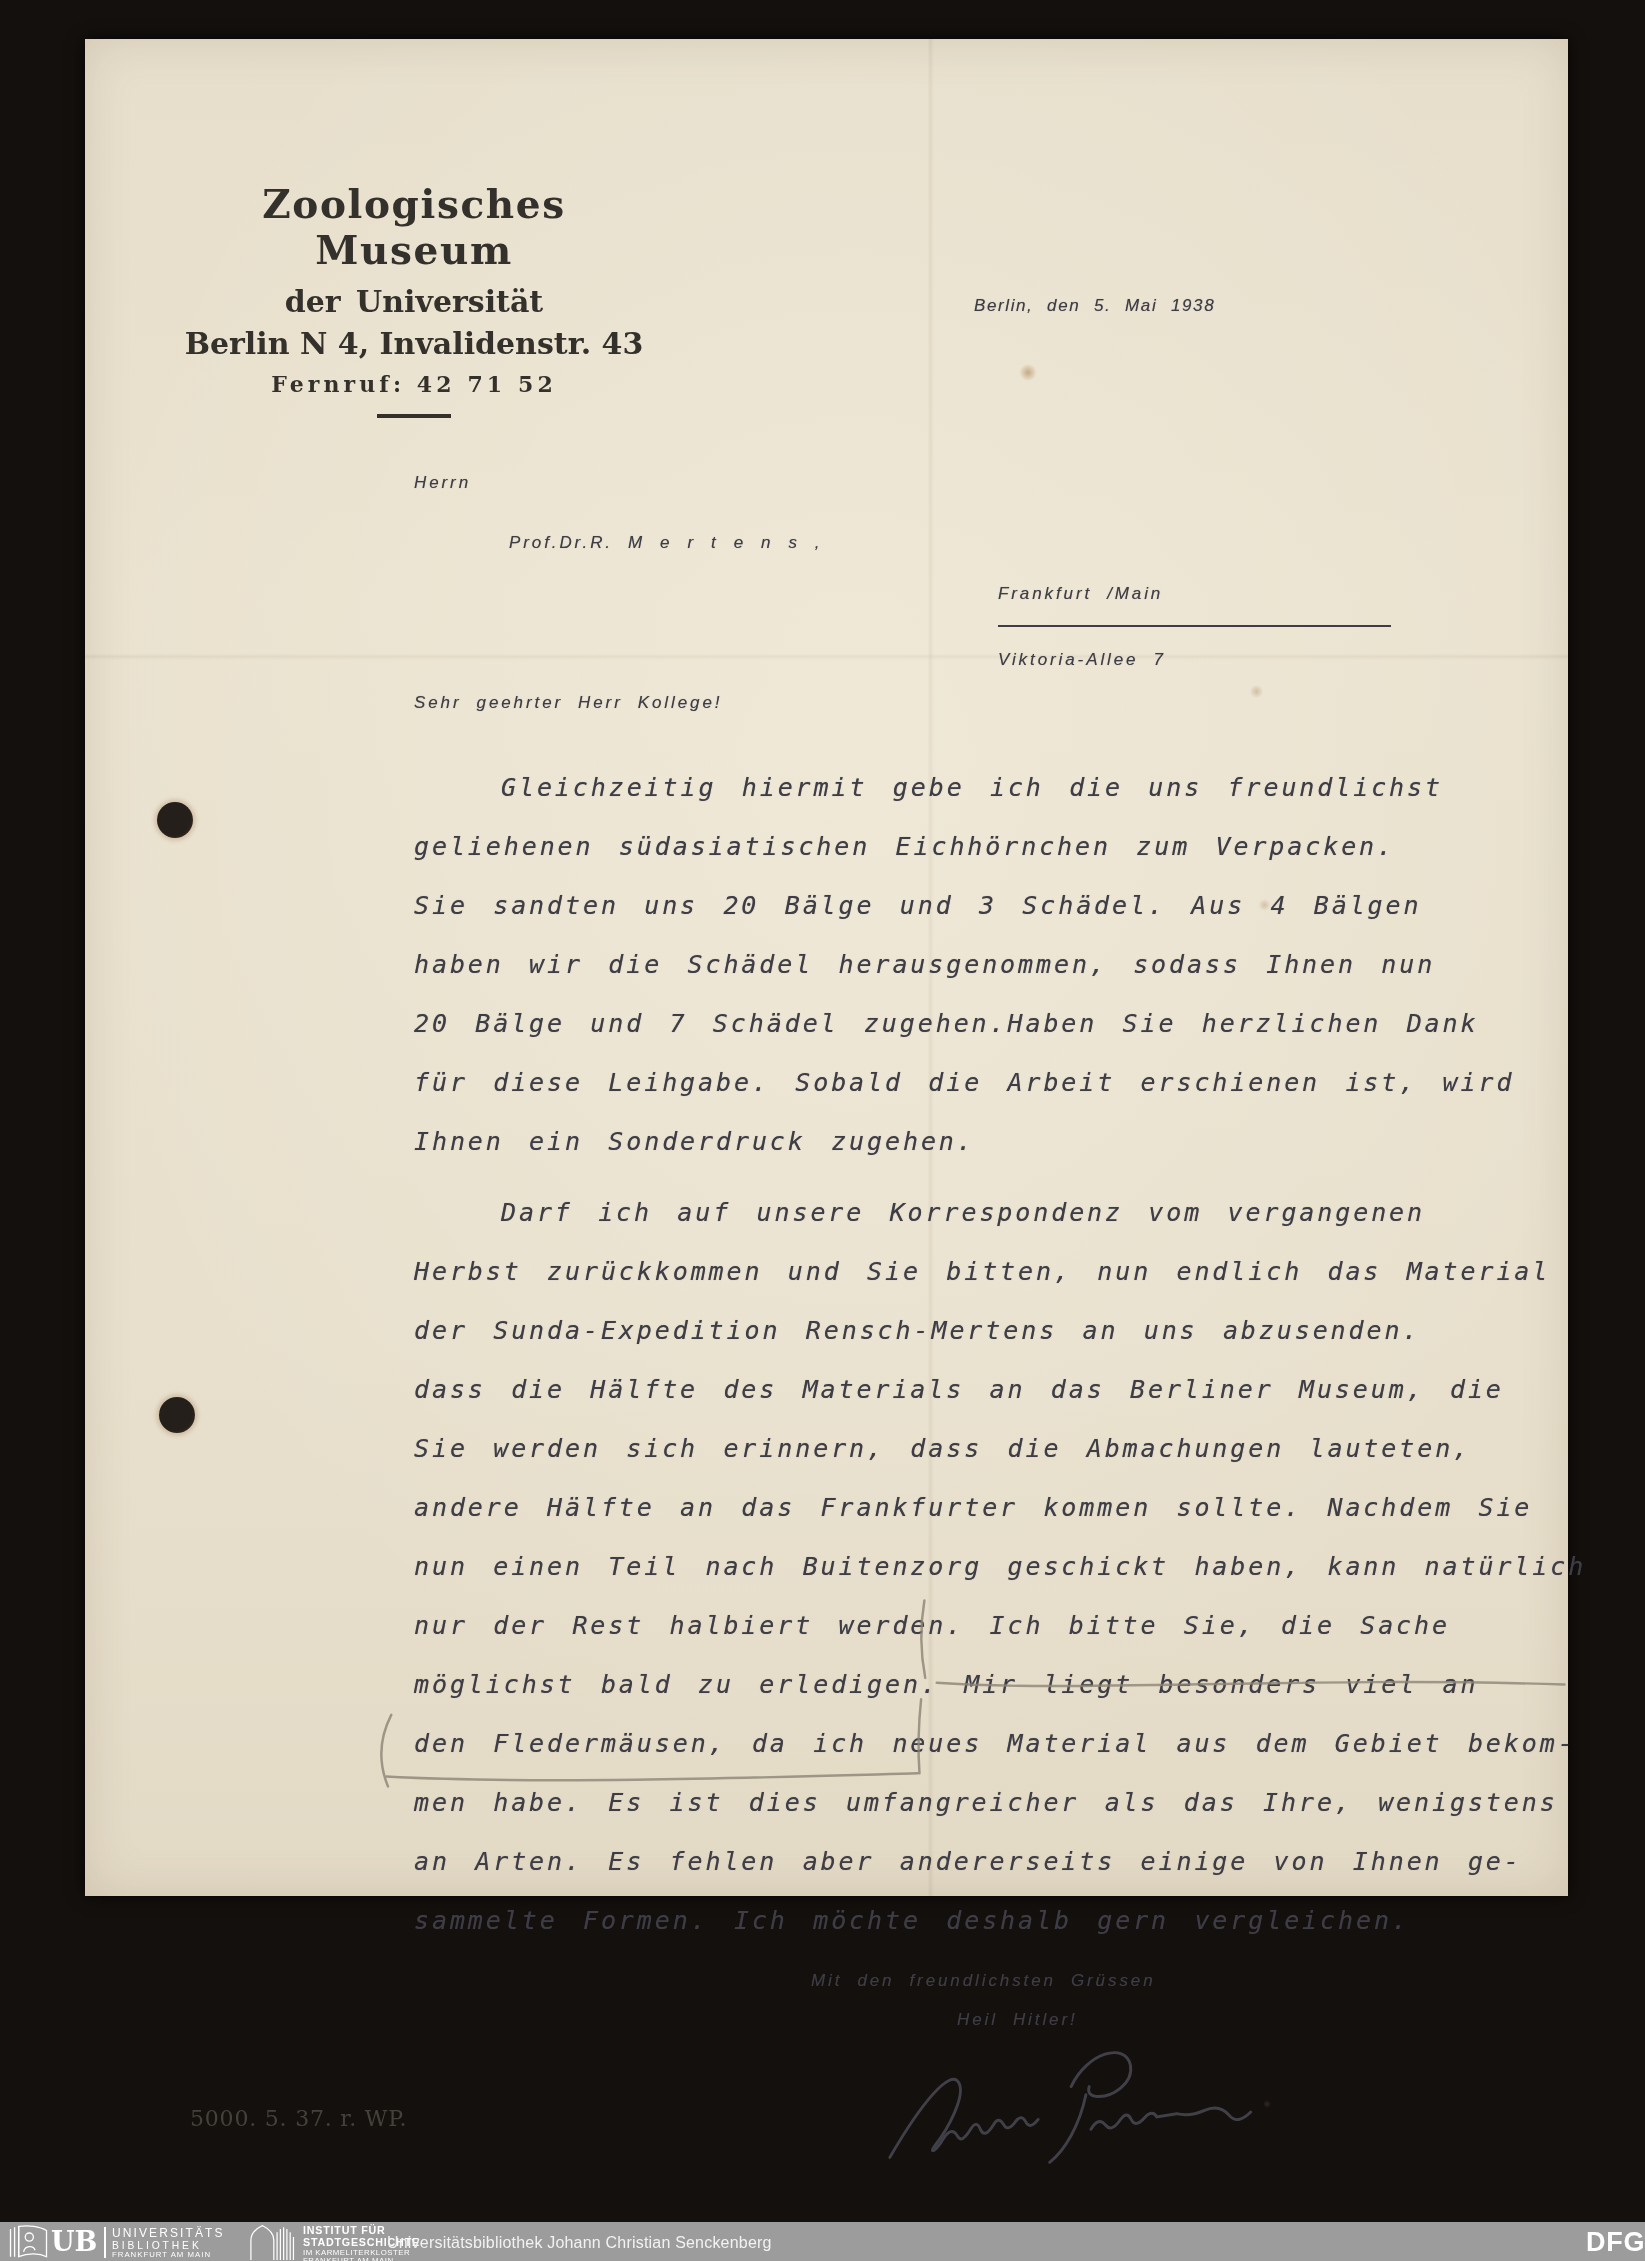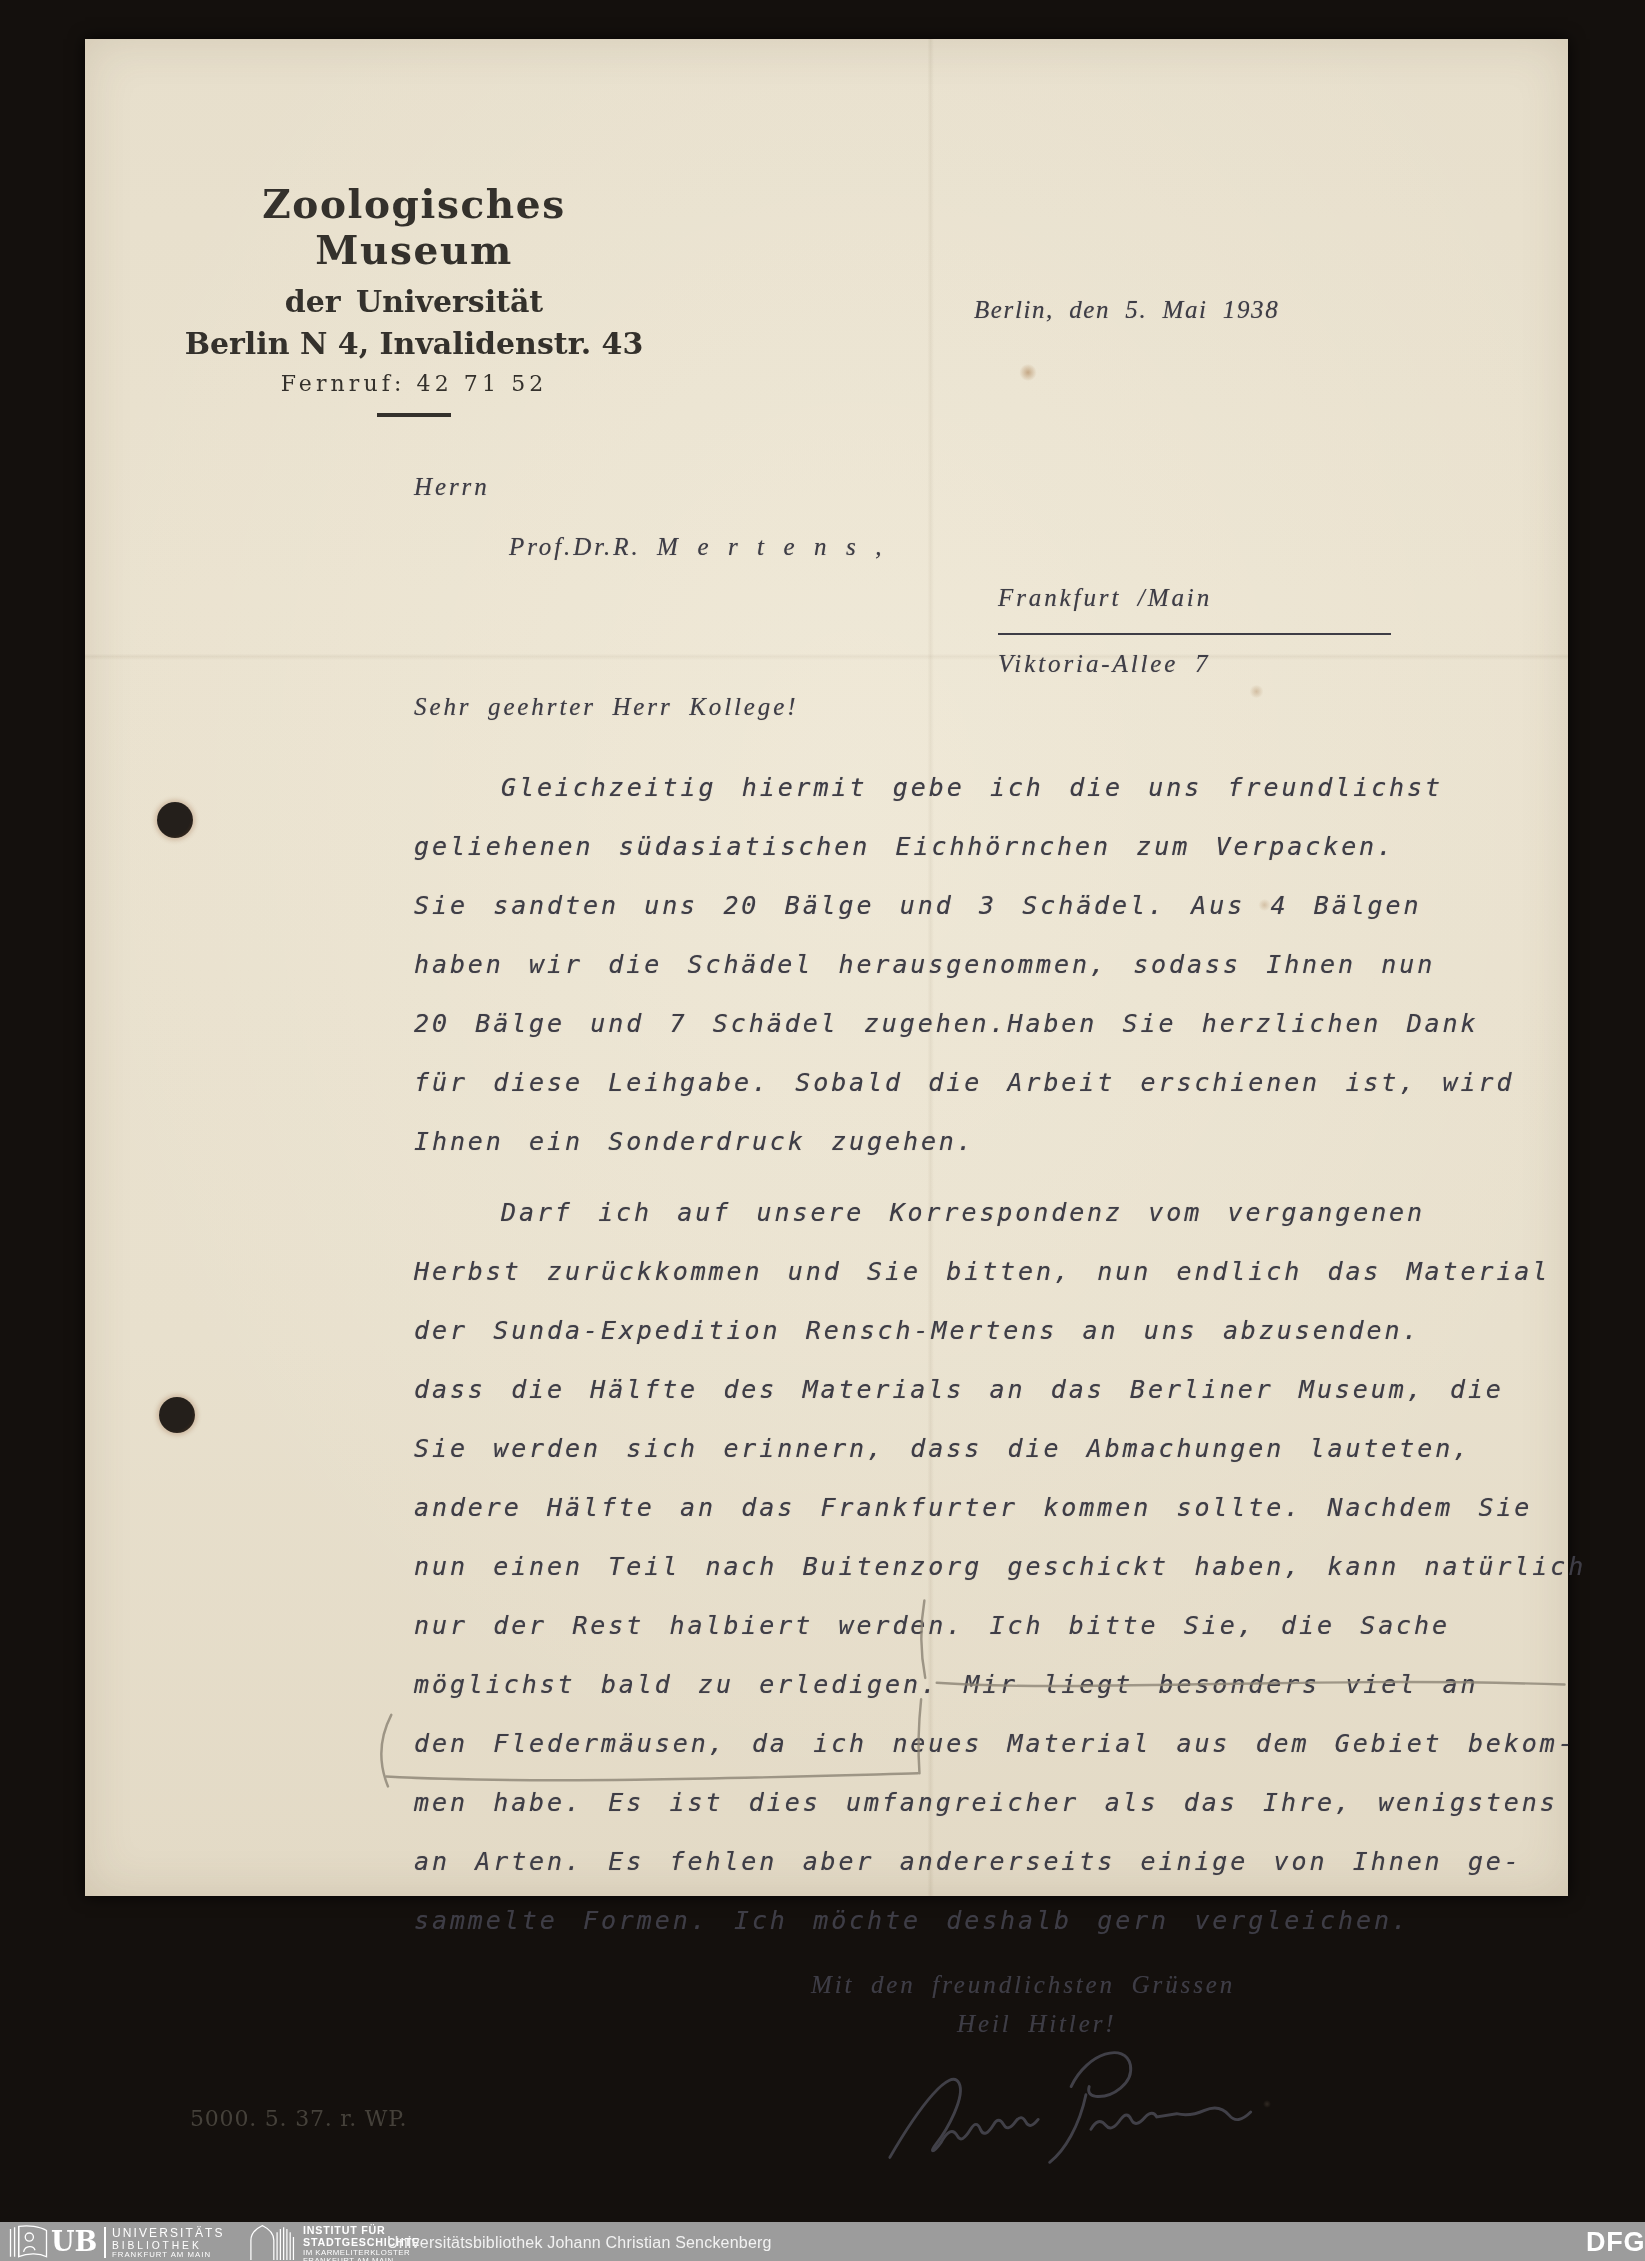--- a/index.html
+++ b/index.html
@@ -15,23 +15,23 @@
     background:
       radial-gradient(ellipse 1152px 1481px at 52% 40%, rgba(255,252,240,.25), rgba(0,0,0,0) 70%),
       linear-gradient(90deg, rgba(0,0,0,0) 56.8%, rgba(120,100,70,.10) 57.0%, rgba(0,0,0,0) 57.25%),
       linear-gradient(180deg, rgba(0,0,0,0) 33.1%, rgba(120,100,70,.09) 33.25%, rgba(0,0,0,0) 33.45%),
       linear-gradient(180deg, #e7dfcc 0%, #eae2cf 30%, #e8e0cd 70%, #e3dac6 100%);
     box-shadow: 0 0 15px rgba(0,0,0,.8), inset 0 0 49px rgba(90,70,40,.14);
   }
   
   .tw{
     position:absolute;
-    font-family:Liberation Serif, serif;
+    font-family:Liberation Sans, sans-serif;
     font-style:italic;
-    font-size:25px;
+    font-size:17px;
     color:#3e3d46;
     letter-spacing:2.9px;
     word-spacing:7.4px;
     white-space:pre;
     text-shadow:0 0 0.8px rgba(62,61,70,.55);
   }
   .bodyblock{position:absolute;left:329px;}
   .bodyblock .line{
     font-family:"DejaVu Sans Mono", monospace;
     font-style:italic;
@@ -46,21 +46,21 @@
   .bodyblock .indent{padding-left:87px;}
   
   .letterhead{
     position:absolute;left:82px;top:142px;width:494px;text-align:center;
     color:#34312c;
     font-family:"DejaVu Serif","Liberation Serif", serif;
   }
   .lh1{font-size:39px;font-weight:bold;letter-spacing:1.6px;word-spacing:8.2px;margin-bottom:10.7px;}
   .lh2{font-size:30px;font-weight:600;margin-bottom:7.4px;word-spacing:5px;}
   .lh3{font-size:30px;font-weight:bold;margin-bottom:10px;}
-  .lh4{font-size:22px;font-weight:400;letter-spacing:4.1px;}
+  .lh4{font-size:22px;font-weight:700;letter-spacing:4.1px;}
   .lh-rule{width:74px;height:4.1px;background:#34312c;margin:16.5px auto 0 auto;}
   .underlined-city{border-bottom:2.5px solid #3e3d46;width:393px;padding-bottom:21px;}
   .hole{
     position:absolute;width:36px;height:36px;border-radius:50%;
     background:radial-gradient(circle at 45% 45%, #241f1b 60%, #33271d 75%, #4b3322 88%, rgba(90,55,30,.25) 100%);
     box-shadow:0 0 4.1px 2.5px rgba(140,80,40,.25);
   }
   .stain{position:absolute;border-radius:50%;}
   .formnum{
     position:absolute;left:105px;top:2067px;

